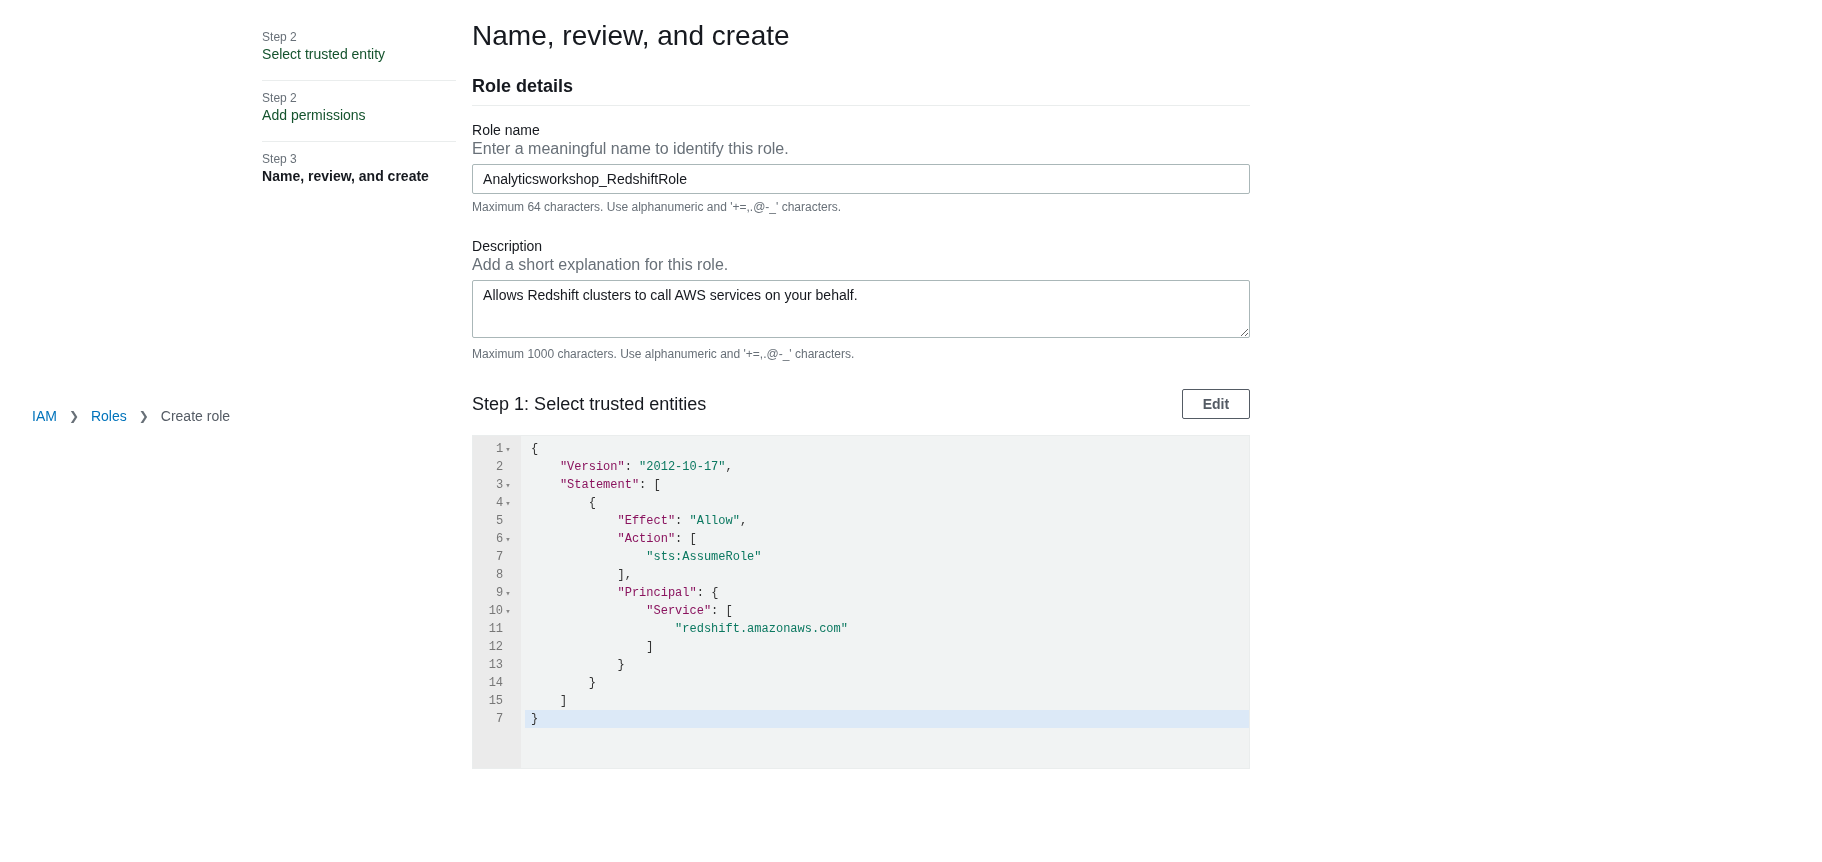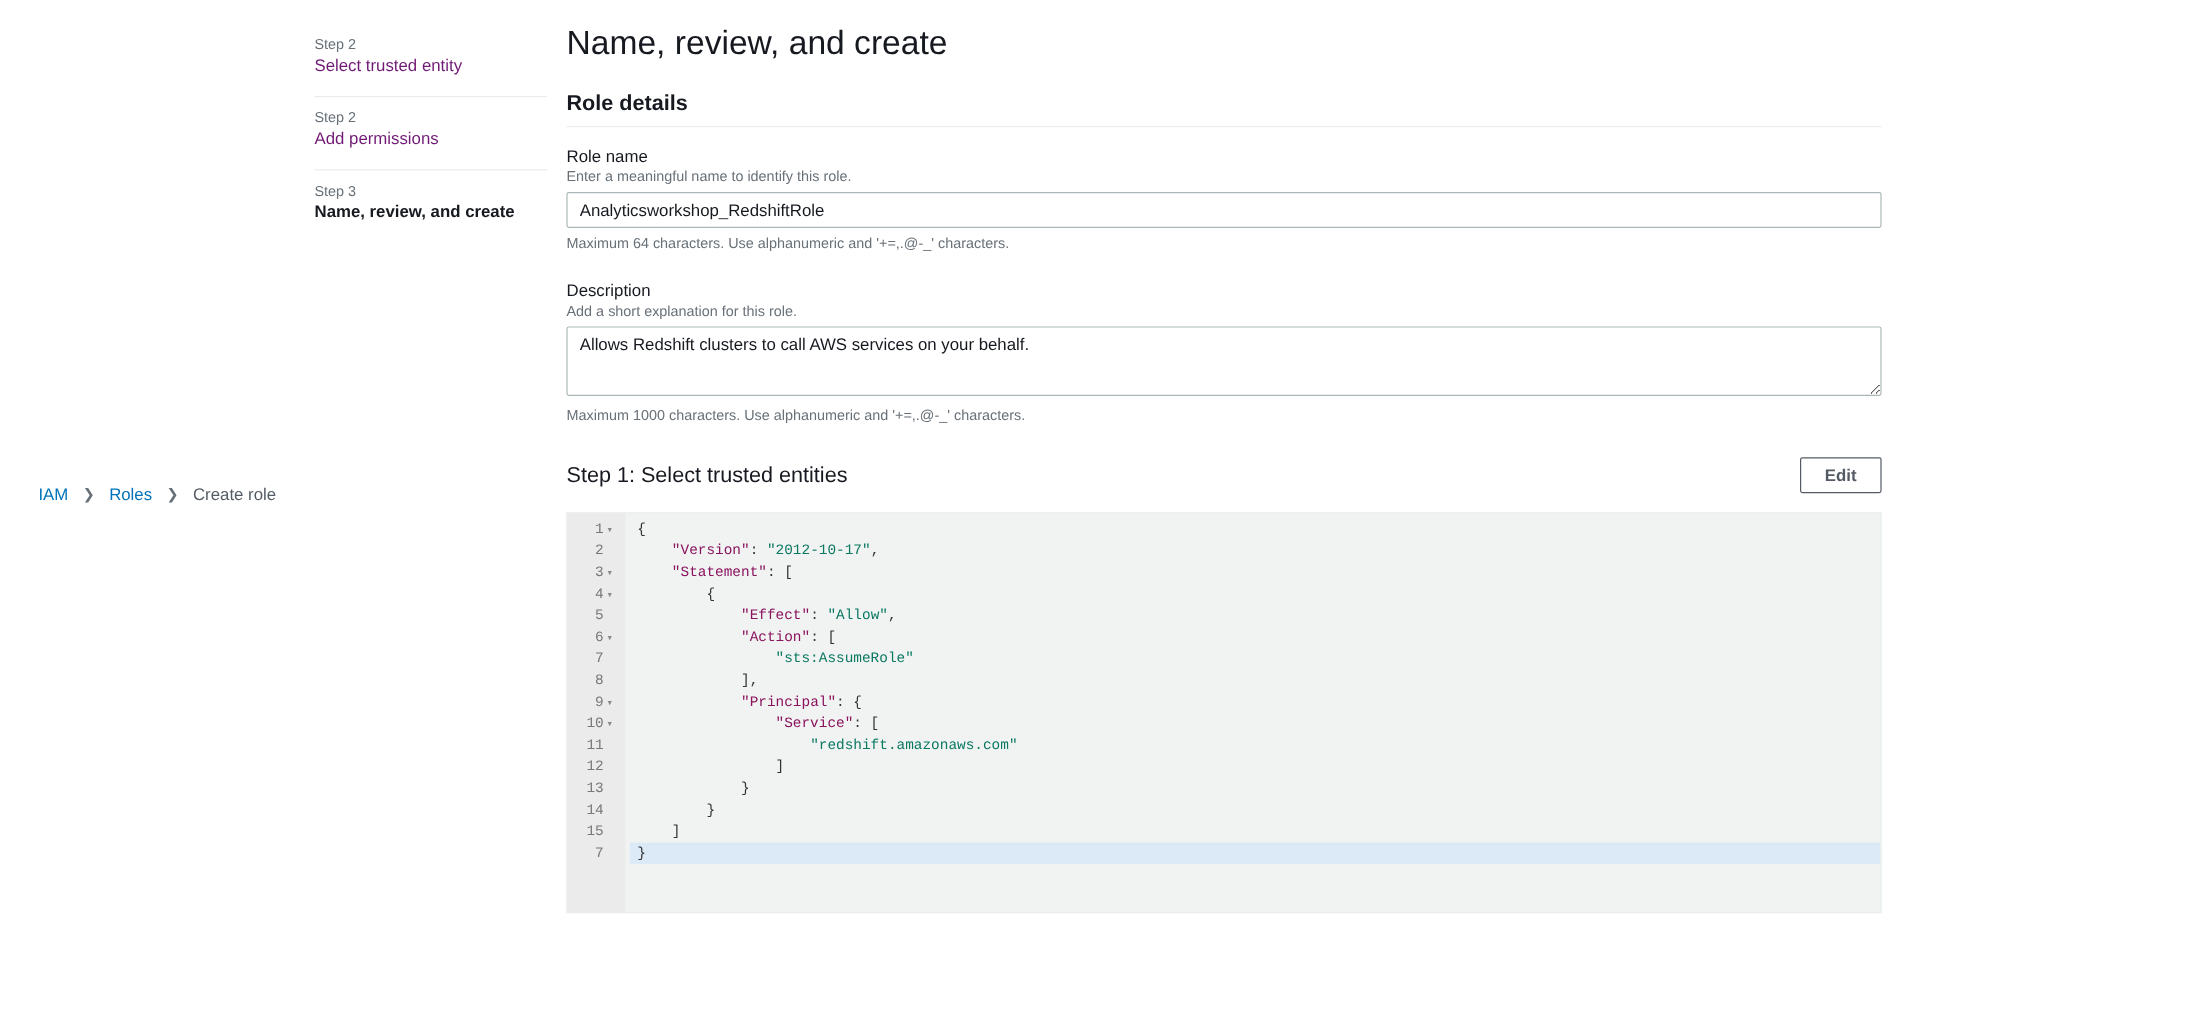--- a/index.html
+++ b/index.html
@@ -47,21 +47,21 @@
     margin-right: 16px;
   }
   .step-block:last-child { border-bottom: none; }
   .step-label {
     font-size: 12px;
     color: #687078;
     margin-bottom: 2px;
   }
   .step-title {
     font-size: 14px;
-    color: #701a75;
+    color: #14532d;
     cursor: pointer;
   }
   .step-title.active {
     color: #16191f;
     font-weight: 700;
     cursor: default;
   }
   .main {
     flex: 1;
     padding: 0 40px 40px 0;
@@ -81,31 +81,31 @@
     border-bottom: 1px solid #eaeded;
     margin-bottom: 16px;
   }
   .field-group { margin-bottom: 24px; }
   .field-label {
     font-size: 14px;
     color: #16191f;
     margin-bottom: 2px;
   }
   .field-hint {
-    font-size: 12px;
+    font-size: 16px;
     color: #687078;
     margin-bottom: 6px;
   }
   .field-help {
     font-size: 12px;
     color: #687078;
     margin-top: 6px;
   }
   input.text-input, textarea.text-area {
-    width: 1096px;
+    width: 778px;
     max-width: 100%;
     padding: 6px 10px;
     border: 1px solid #aab7b8;
     border-radius: 2px;
     font-size: 14px;
     font-family: inherit;
     color: #16191f;
   }
   textarea.text-area {
     height: 58px;

